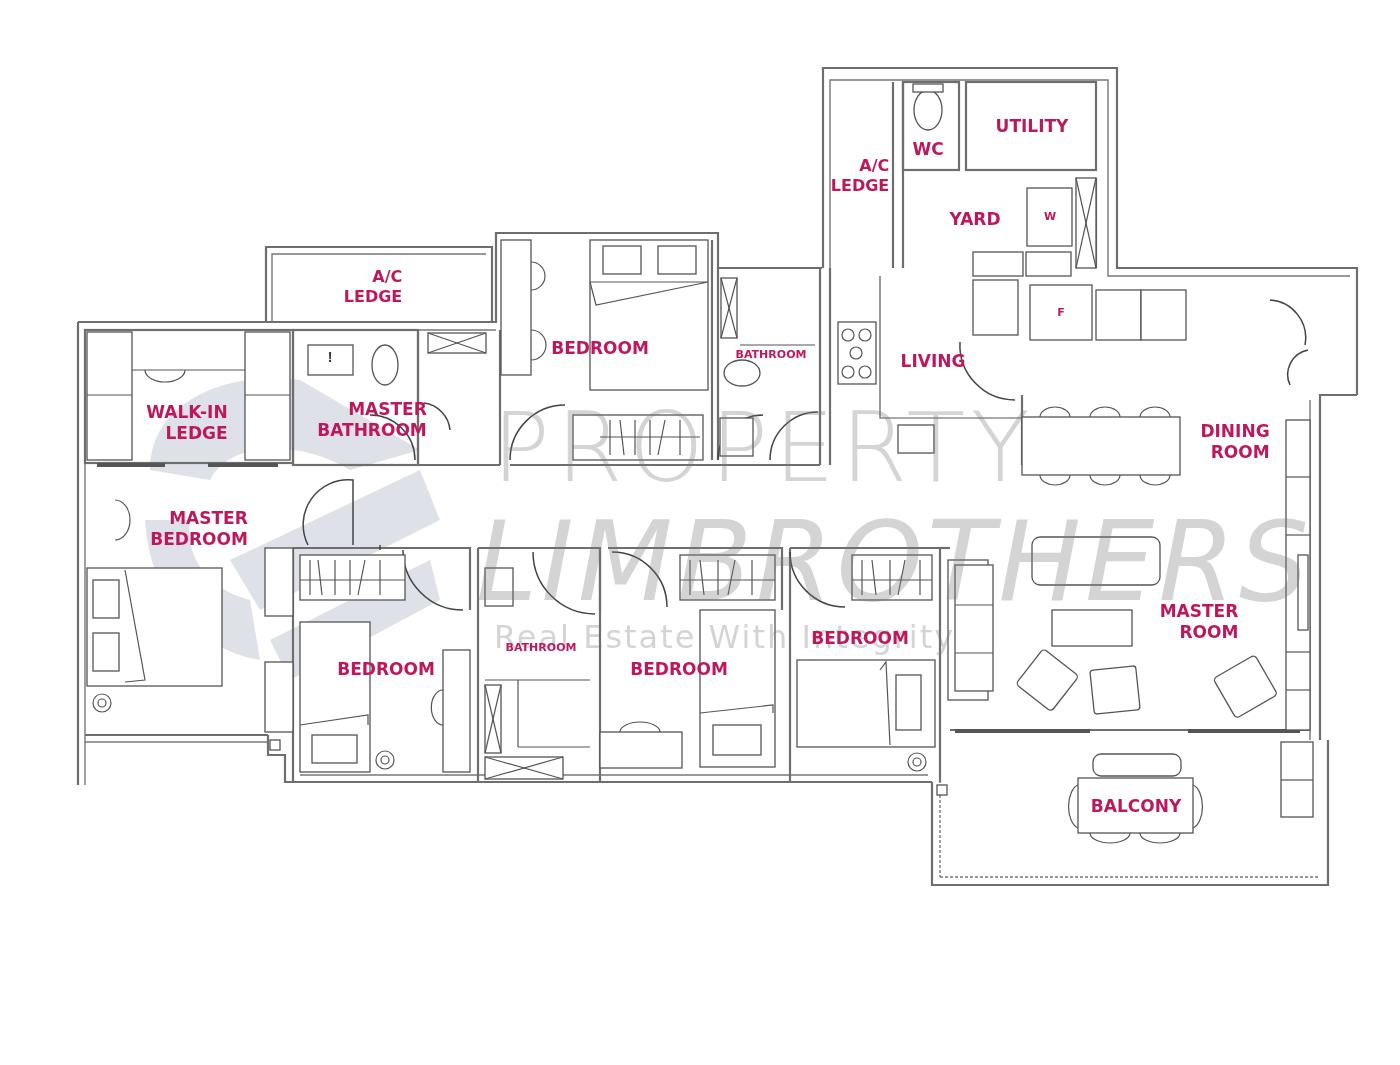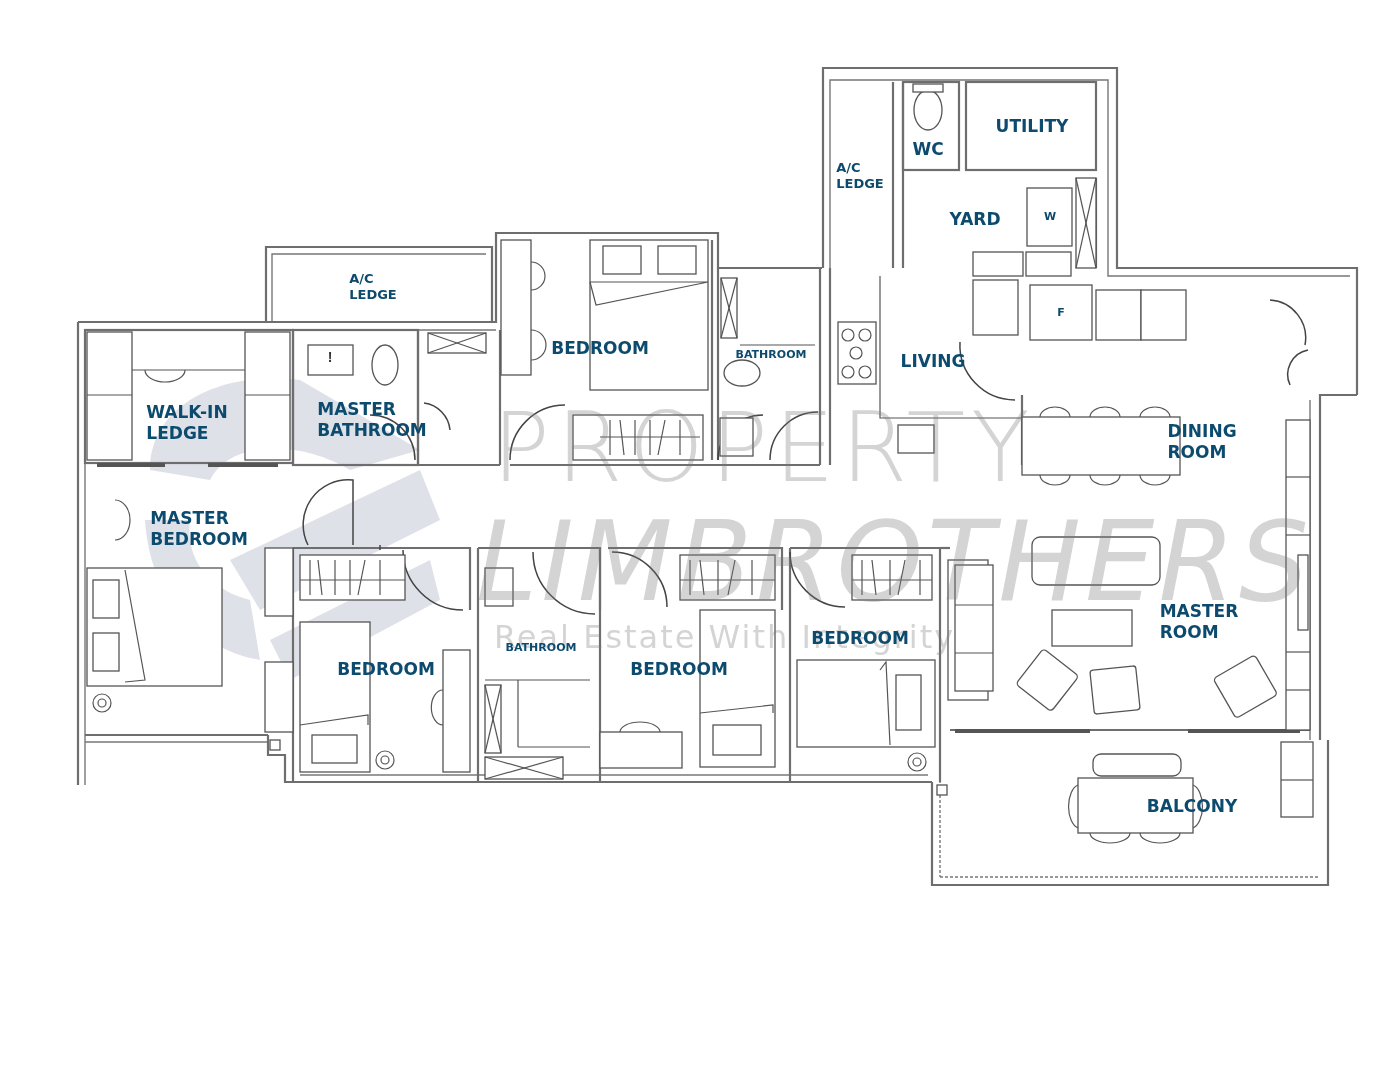--- a/index.html
+++ b/index.html
@@ -5,23 +5,23 @@
   html, body { margin:0; padding:0; background:#ffffff; }
   body { width:1400px; height:1065px; position:relative; overflow:hidden; font-family:"Liberation Sans", sans-serif; }
   #plan { position:absolute; left:0; top:0; width:1400px; height:1065px; }
   .w { fill:none; stroke:#6e6e6e; stroke-width:2.2; }
   .wt { fill:none; stroke:#777; stroke-width:1.4; }
   .wd { fill:none; stroke:#555; stroke-width:4; }
   .f { fill:#fff; stroke:#555; stroke-width:1.3; }
   .fl { fill:none; stroke:#555; stroke-width:1.2; }
   .door { fill:none; stroke:#444; stroke-width:1.5; }
   .glass { fill:none; stroke:#555; stroke-width:4; }
-  .lbl { position:absolute; font-family:"DejaVu Sans", sans-serif; font-weight:bold; color:#0c4a6e; text-align:left; line-height:1.25; white-space:nowrap; transform:translate(-50%,-50%); }
+  .lbl { position:absolute; font-family:"DejaVu Sans", sans-serif; font-weight:bold; color:#be185d; text-align:right; line-height:1.25; white-space:nowrap; transform:translate(-50%,-50%); }
   .lbl.lg { font-size:17px; }
-  .lbl.sm { font-size:13px; }
+  .lbl.sm { font-size:16px; }
   .lbl.xs { font-size:11px; }
   .lbl span { display:block; }
   .wm { position:absolute; font-family:"DejaVu Sans", sans-serif; color:rgba(120,120,120,0.32); white-space:nowrap; pointer-events:none; }
   .wm1 { left:492px; top:392px; font-size:96px; letter-spacing:6px; font-weight:300;text-align:center; }
   .wm2 { left:476px; top:498px; font-size:110px; letter-spacing:4px;font-style:italic; }
   .wm3 { left:494px; top:618px; font-size:32px; letter-spacing:2px; }
 </style>
 </head>
 <body>
 
@@ -335,21 +335,21 @@
     <span>LIVING</span>
   </div>
 <div class="lbl lg" style="left:187px;top:423px">
     <span>WALK-IN</span>
     <span>LEDGE</span>
   </div>
 <div class="lbl lg" style="left:372px;top:420px">
     <span>MASTER</span>
     <span>BATHROOM</span>
   </div>
-<div class="lbl lg" style="left:1202px;top:442px">
+<div class="lbl lg" style="left:1235px;top:442px">
     <span>DINING</span>
     <span>ROOM</span>
   </div>
 <div class="lbl lg" style="left:199px;top:529px">
     <span>MASTER</span>
     <span>BEDROOM</span>
   </div>
 <div class="lbl lg" style="left:386px;top:670px">
     <span>BEDROOM</span>
   </div>
@@ -359,18 +359,18 @@
 <div class="lbl lg" style="left:679px;top:670px">
     <span>BEDROOM</span>
   </div>
 <div class="lbl lg" style="left:860px;top:639px">
     <span>BEDROOM</span>
   </div>
 <div class="lbl lg" style="left:1199px;top:622px">
     <span>MASTER</span>
     <span>ROOM</span>
   </div>
-<div class="lbl lg" style="left:1192px;top:807px">
+<div class="lbl lg" style="left:1136px;top:807px">
     <span>BALCONY</span>
   </div>
 
 <div class="lbl xs" style="left:1050px;top:217px">W</div>
 <div class="lbl xs" style="left:1061px;top:313px">F</div>
 
 </body></html>

